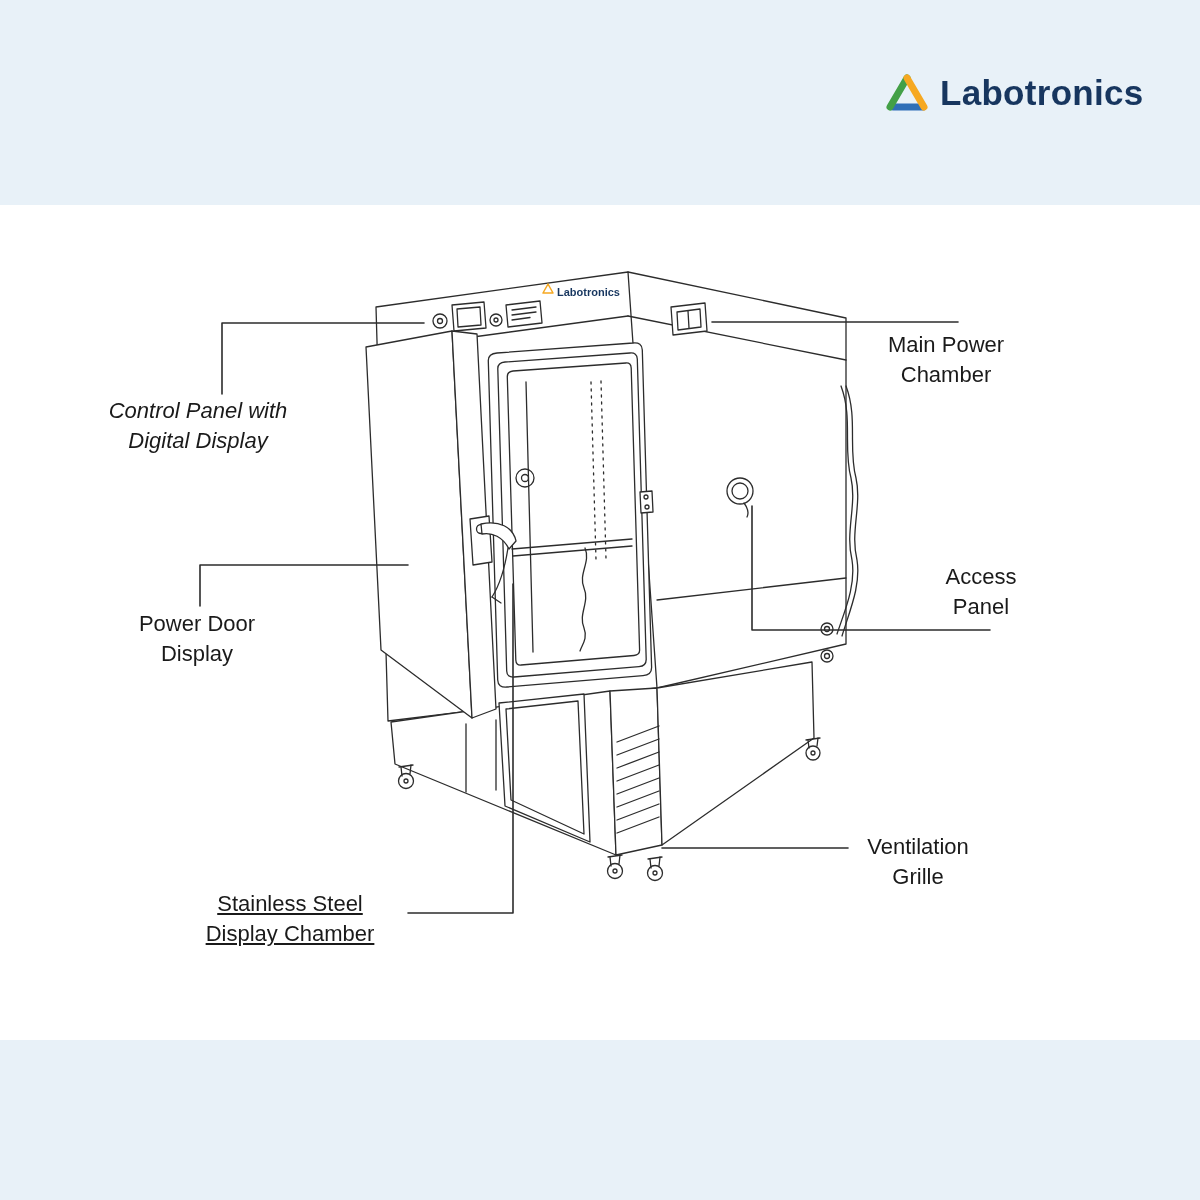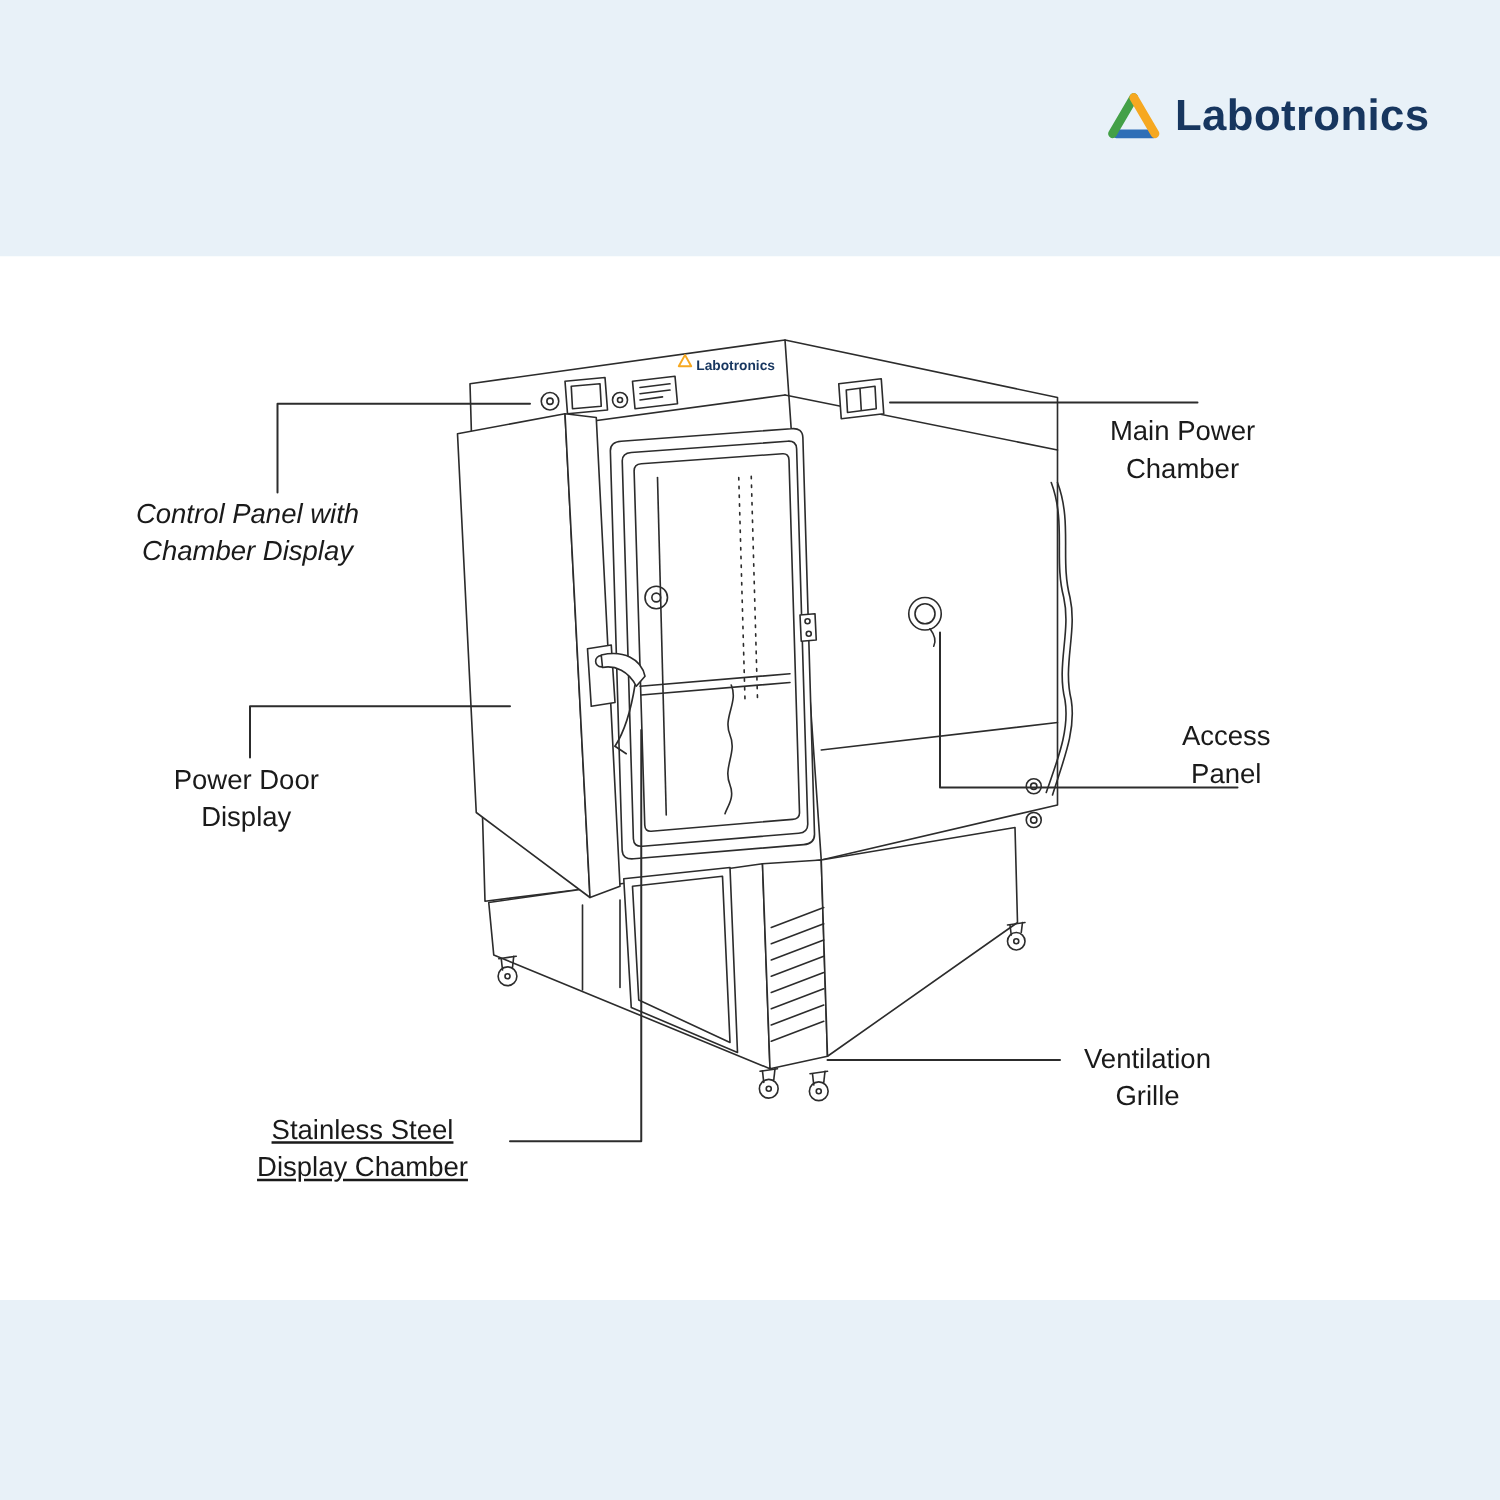--- a/index.html
+++ b/index.html
@@ -206,39 +206,39 @@
       <polyline points="408,913 513,913 513,584"></polyline>
       <line x1="712" y1="322" x2="958" y2="322"></line>
       <polyline points="752,506 752,630 990,630"></polyline>
       <line x1="662" y1="848" x2="848" y2="848"></line>
     </g>
   </g>
 </svg>
 
 <div class="label" style="left:198px; top:396px;font-style:italic;">
   <span>Control Panel with</span>
-  <span>Chamber Display</span>
+  <span>Digital Display</span>
 </div>
 
 <div class="label" style="left:197px; top:609px;">
   <span>Power Door</span>
   <span>Display</span>
 </div>
 
 <div class="label" style="left:290px; top:889px;text-decoration:underline;">
   <span>Stainless Steel</span>
   <span>Display Chamber</span>
 </div>
 
 <div class="label" style="left:946px; top:330px;">
   <span>Main Power</span>
   <span>Chamber</span>
 </div>
 
-<div class="label" style="left:981px; top:562px;margin-top:12px;">
+<div class="label" style="left:981px; top:562px;">
   <span>Access</span>
   <span>Panel</span>
 </div>
 
 <div class="label" style="left:918px; top:832px;">
   <span>Ventilation</span>
   <span>Grille</span>
 </div>
 
 </body></html>

